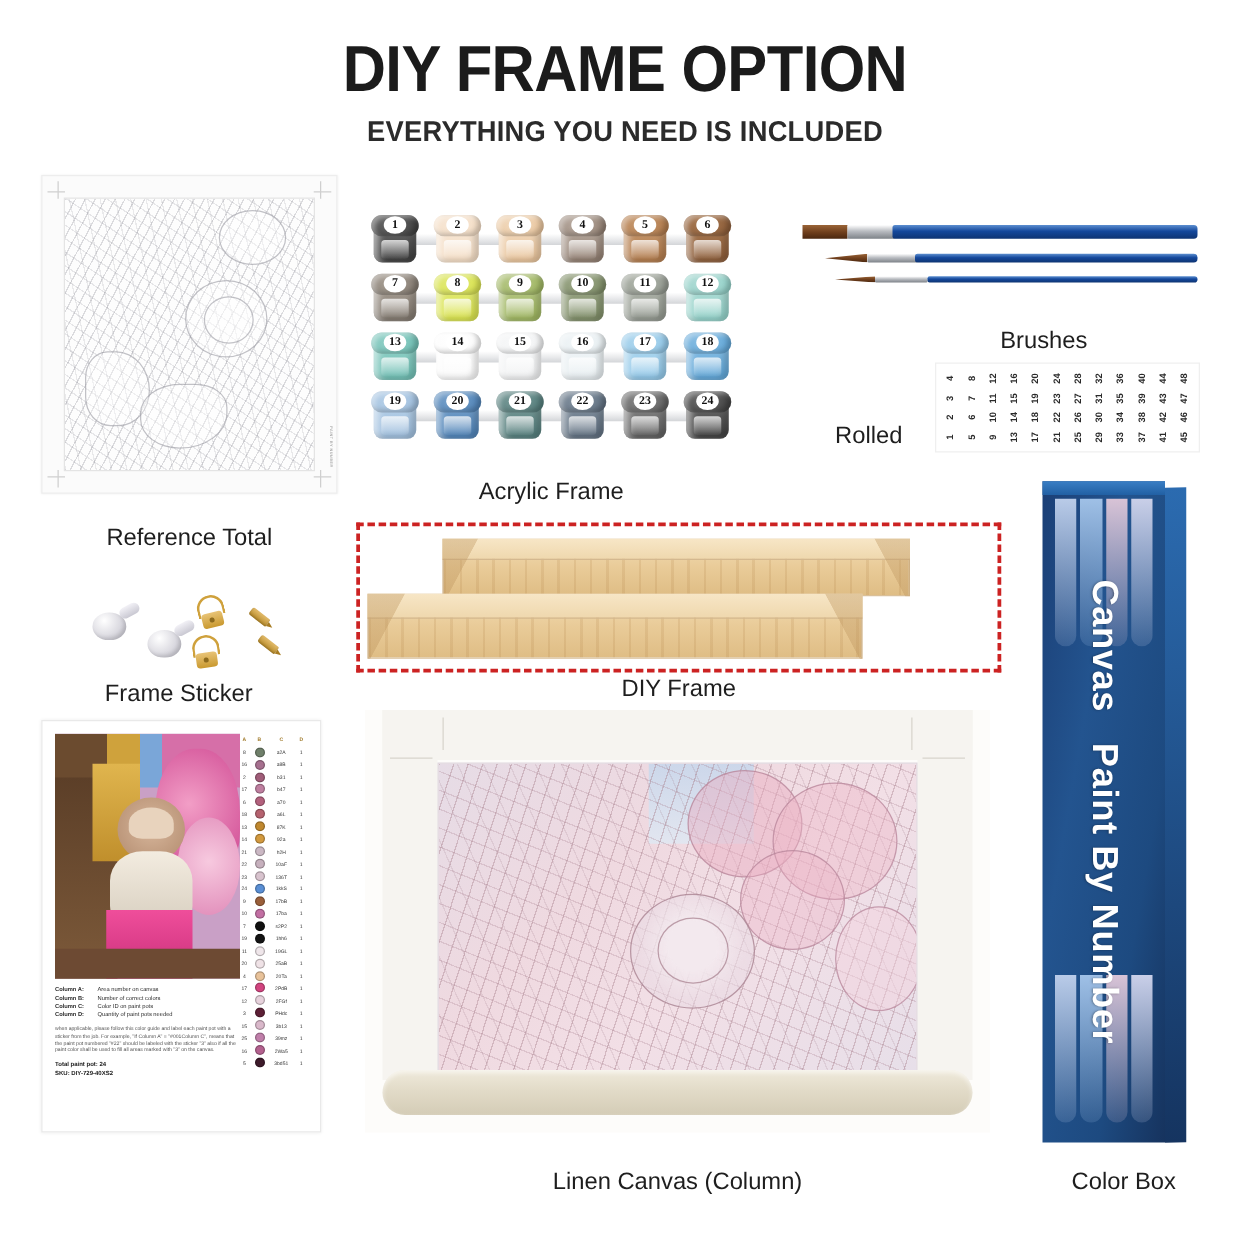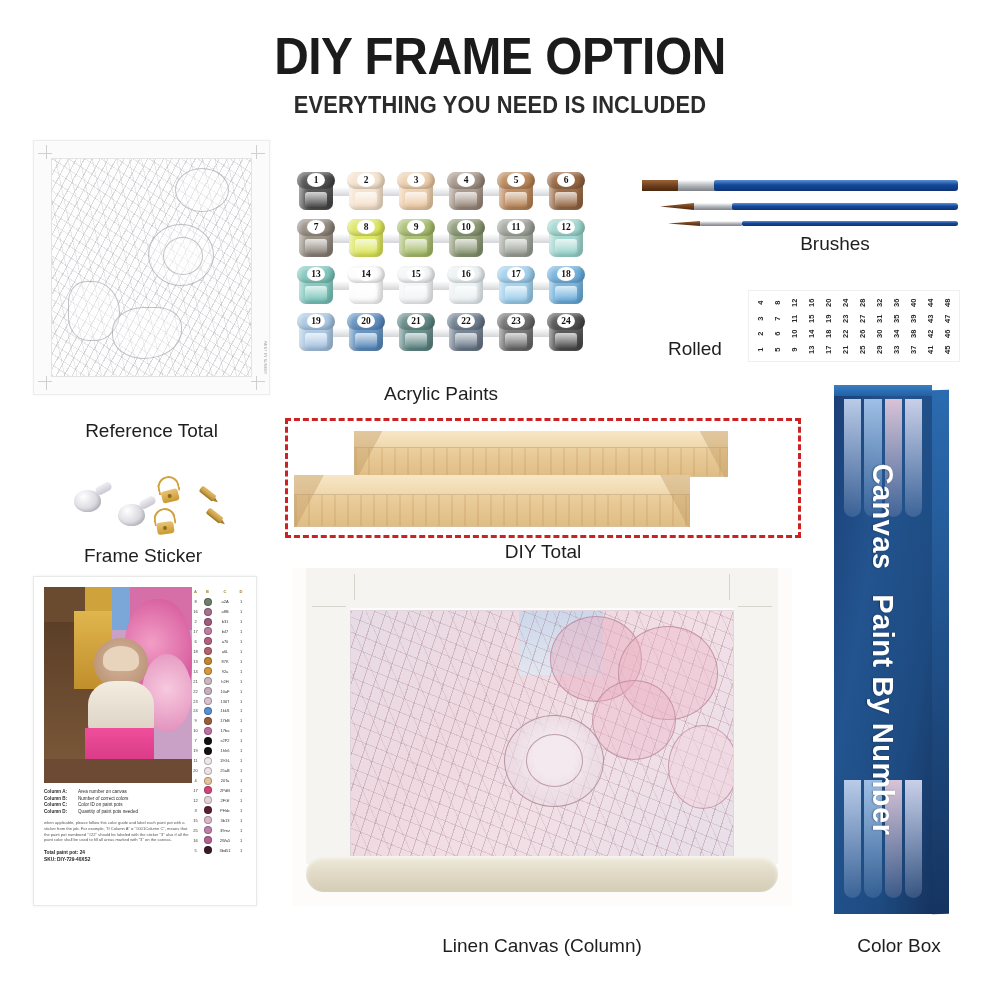--- a/index.html
+++ b/index.html
@@ -481,40 +481,40 @@
           <div class="num">23</div>
         </div>
         <div class="pot" style="left: 250px;">
           <div class="body" style="background: linear-gradient(rgb(110, 110, 110), rgb(60, 60, 60));"></div>
           <div class="gloss"></div>
           <div class="lid" style="background: radial-gradient(circle at 40% 30%, rgb(110, 110, 110), rgb(60, 60, 60));"></div>
           <div class="num">24</div>
         </div>
       </div>
     </div>
-  <div class="caption" style="left:296px; top:383px; width:290px;">Acrylic Paints</div>
+  <div class="caption" style="left:296px; top:383px; width:290px;">Acrylic Frame</div>
 
   <div id="brushes">
     <div class="brush" style="left:22px; top:2px; width:316px; height:11px;">
       <div class="tip" style="width:36px;"></div>
       <div class="ferrule" style="left:36px; width:38px;"></div>
       <div class="handle" style="width:244px;"></div>
     </div>
     <div class="brush" style="left:40px; top:25px; width:298px; height:7px;">
       <div class="tip" style="width:34px; clip-path: polygon(0 50%, 100% 0, 100% 100%);"></div>
       <div class="ferrule" style="left:34px; width:40px;"></div>
       <div class="handle" style="width:226px;"></div>
     </div>
     <div class="brush" style="left:48px; top:43px; width:290px; height:5px;">
       <div class="tip" style="width:32px; clip-path: polygon(0 50%, 100% 0, 100% 100%);"></div>
       <div class="ferrule" style="left:32px; width:42px;"></div>
       <div class="handle" style="width:216px;"></div>
     </div>
   </div>
-  <div class="caption" style="left:760px; top:233px; width:150px;">Brushes</div>
+  <div class="caption" style="left:760px; top:262px; width:150px;">Brushes</div>
 
   <div id="sticker">
       <span>4</span>
       <span>8</span>
       <span>12</span>
       <span>16</span>
       <span>20</span>
       <span>24</span>
       <span>28</span>
       <span>32</span>
@@ -568,21 +568,21 @@
         <div class="miterL"></div>
         <div class="miterR"></div>
     </div>
     <div class="bar-wood" style="left:6px; top:54px; width:396px; height:52px;">
       <div class="face"></div>
         <div class="top"></div>
         <div class="miterL"></div>
         <div class="miterR"></div>
     </div>
   </div>
-  <div class="caption" style="left:285px; top:541px; width:516px;">DIY Total</div>
+  <div class="caption" style="left:285px; top:541px; width:516px;">DIY Frame</div>
 
   <div id="hangers">
     <div class="plastic-hanger" style="left:14px; top:22px;"></div>
     <div class="plastic-hanger" style="left:58px; top:36px;"></div>
     <div class="dring" style="left:98px; top:8px; transform:rotate(-14deg);">
       <div class="ring"></div>
         <div class="plate"></div>
     </div>
     <div class="dring" style="left:94px; top:40px; transform:rotate(-8deg);">
       <div class="ring"></div>

